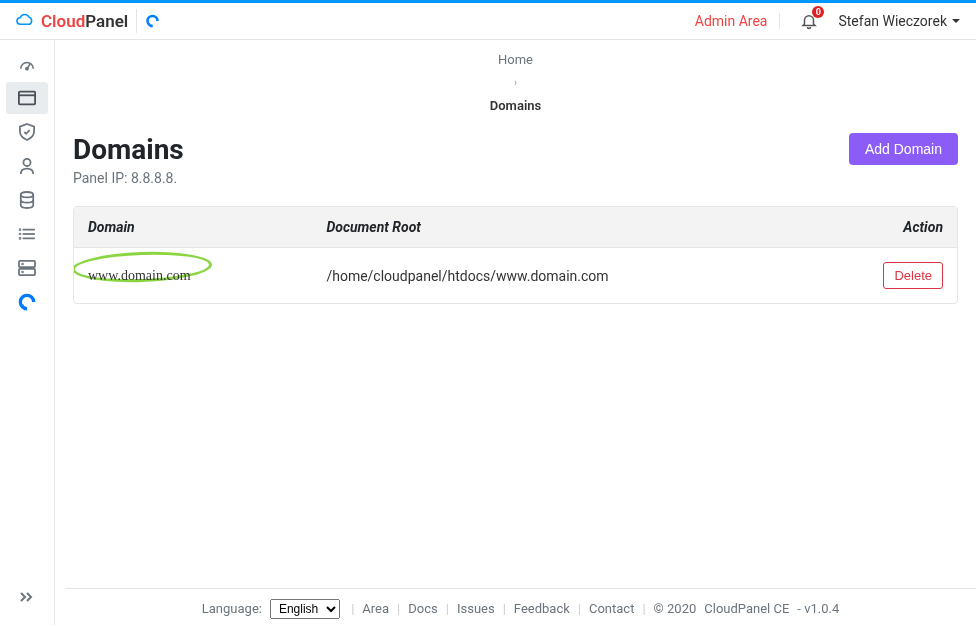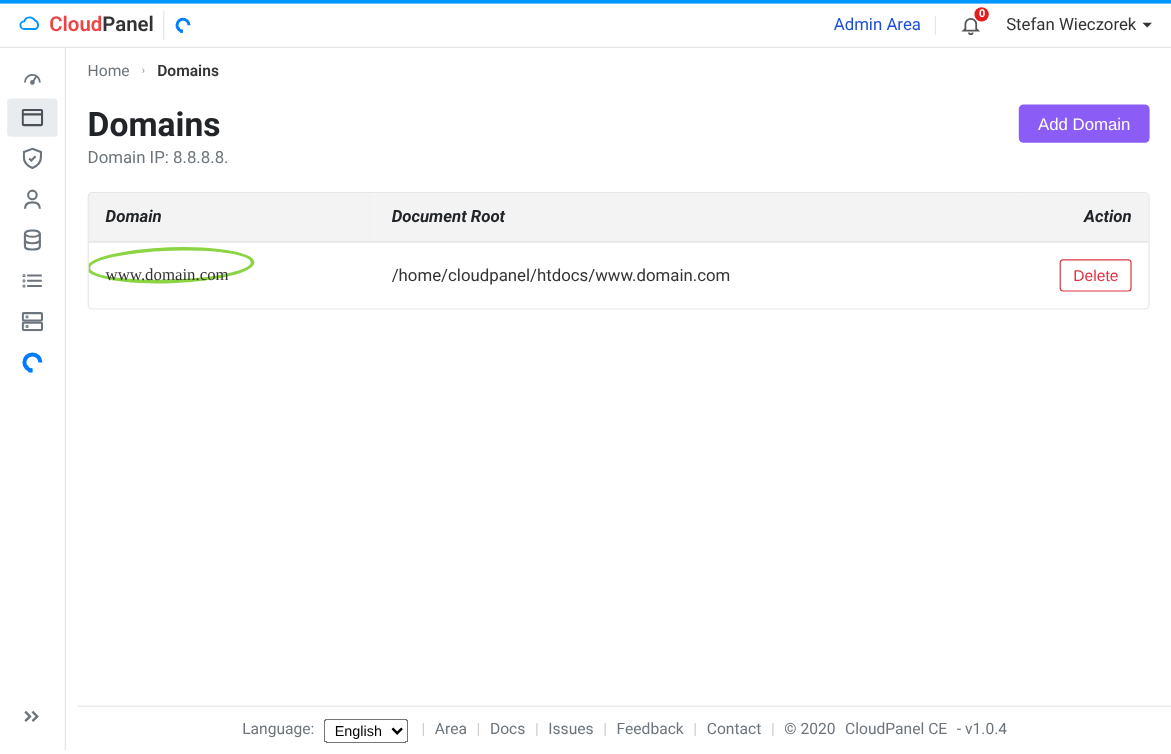--- a/index.html
+++ b/index.html
@@ -52,21 +52,21 @@
       display: flex;
       align-items: center;
       justify-content: center;
     }
     .header-right {
       display: flex;
       align-items: center;
       gap: 20px;
     }
     .admin-area {
-      color: #1d4ed8;
+      color: #ef4444;
       font-size: 14px;
       padding-right: 12px;
       border-right: 1px solid #e5e5e5;
     }
     .notif {
       position: relative;
     }
     .notif-badge {
       position: absolute;
       top: -6px;
@@ -136,20 +136,21 @@
       display: flex;
       flex-direction: column;
     }
     .breadcrumb {
       font-size: 13px;
       color: #6c757d;
       display: flex;
       align-items: center;
       gap: 10px;
       margin-bottom: 20px;
+      flex-direction: column;
     }
     .breadcrumb .home {
       color: #6c757d;
     }
     .breadcrumb .sep {
       font-size: 10px;
       color: #999;
     }
     .breadcrumb .current {
       color: #333;
@@ -379,21 +380,21 @@
   <div class="main">
     <div class="breadcrumb">
       <span class="home">Home</span>
       <span class="sep">›</span>
       <span class="current">Domains</span>
     </div>
 
     <div class="page-header">
       <div>
         <h1 class="page-title">Domains</h1>
-        <div class="server-ip">Domain IP: 8.8.8.8.</div>
+        <div class="server-ip">Panel IP: 8.8.8.8.</div>
       </div>
       <button class="add-btn">Add Domain</button>
     </div>
 
     <div class="table-box">
       <table>
         <thead>
           <tr>
             <th style="width:27%">Domain</th>
             <th>Document Root</th>

